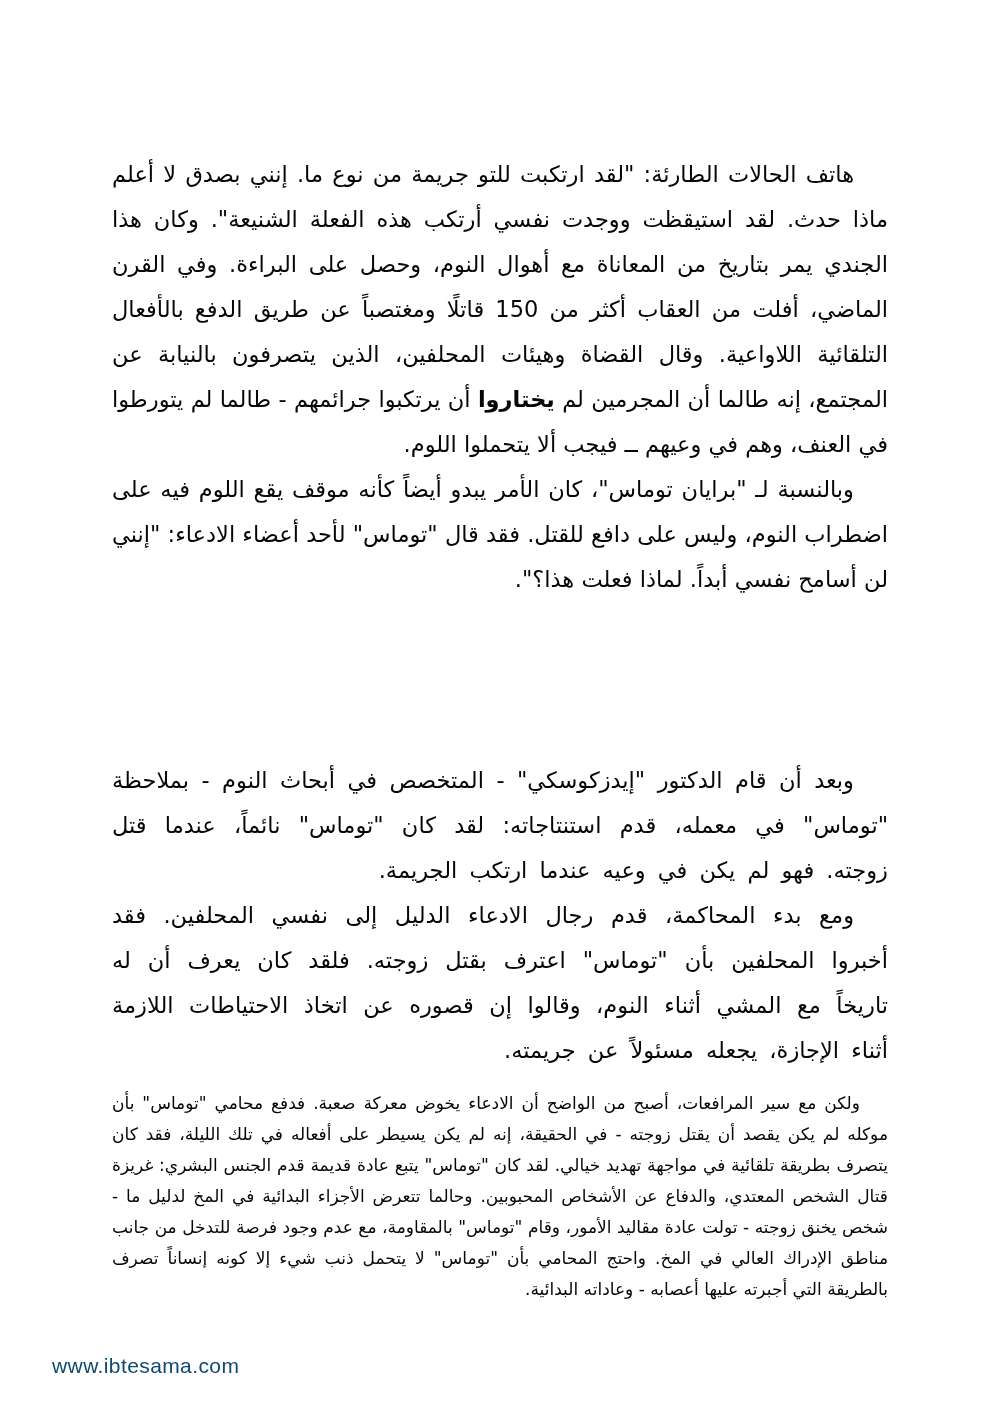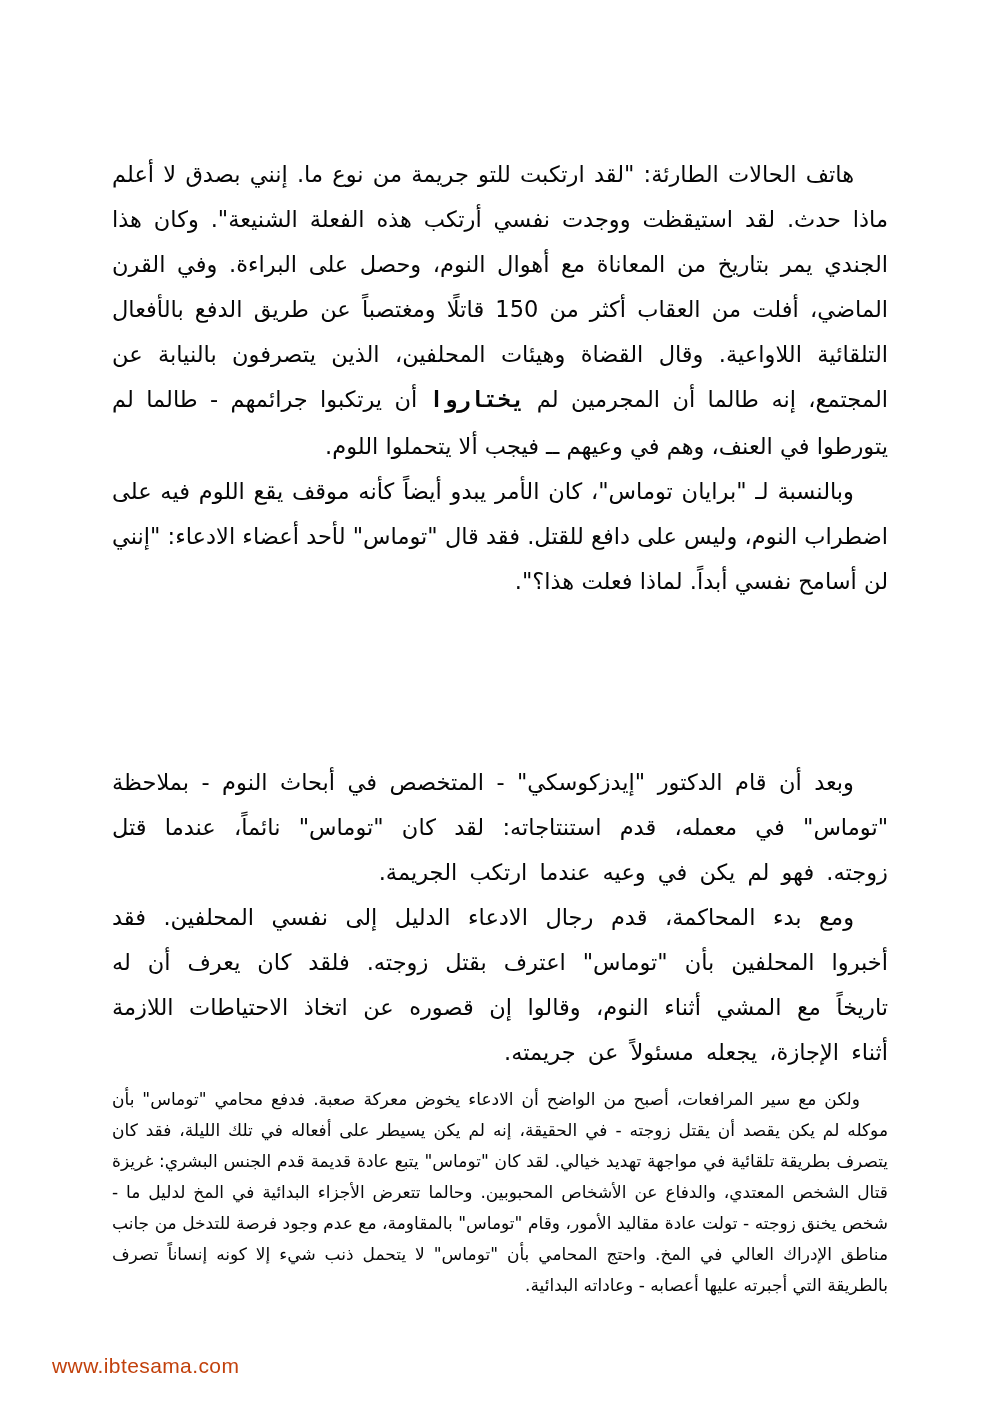--- a/index.html
+++ b/index.html
@@ -34,54 +34,53 @@
     line-height: 45px;
     letter-spacing: -0.1px;
   }
   .block-main p {
     margin: 0;
     text-indent: 34px;
     text-align: justify;
   }
   .bold-word {
     font-weight: bold;
-    font-family: Liberation Mono, monospace;
   }
   .section-gap {
     height: 156px;
   }
   .block-second {
     font-size: 22.5px;
     line-height: 45px;
   }
   .block-second p {
     margin: 0;
     text-indent: 34px;
     text-align: justify;
   }
   .para-wide {
     word-spacing: 5px;
   }
   .block-small {
     font-size: 17px;
     line-height: 31px;
-    margin-top: 9px;
+    margin-top: 15px;
   }
   .block-small p {
     margin: 0;
     text-indent: 28px;
     text-align: justify;
   }
   .watermark {
     position: absolute;
     left: 52px;
     bottom: 25px;
     font-family: "Liberation Sans", sans-serif;
     font-size: 21px;
-    color: #c2410c;
+    color: #0c4a6e;
     letter-spacing: 0.4px;
     direction: ltr;
     white-space: nowrap;
     user-select: none;
   }
 </style>
 </head>
 <body>
 
 <div class="page">

